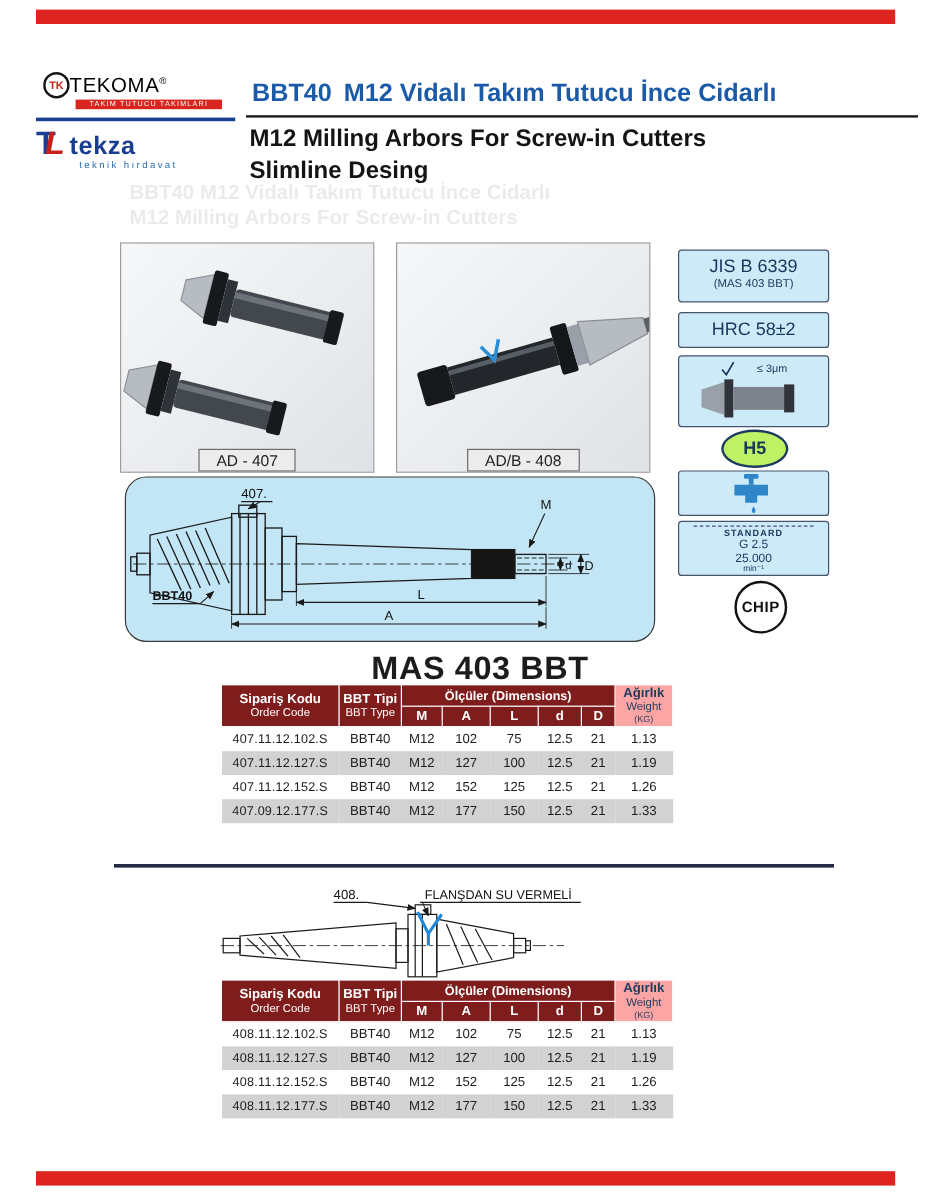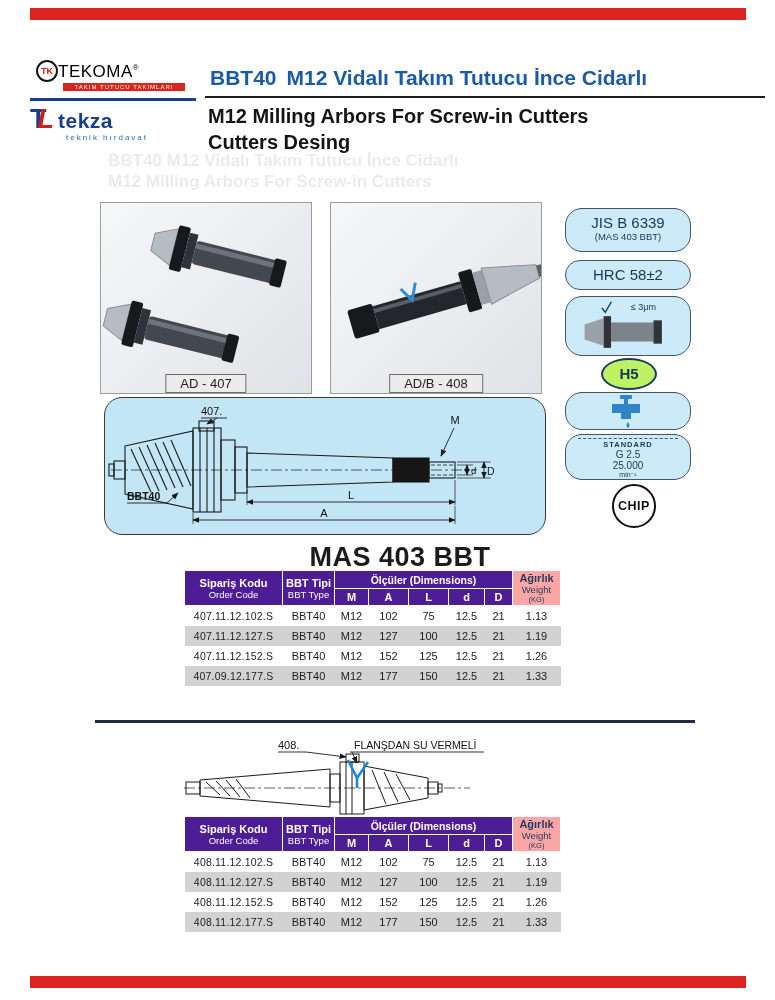--- a/index.html
+++ b/index.html
@@ -42,21 +42,21 @@
            background:linear-gradient(135deg,#f6f7f8 0%,#e9ebee 60%,#dfe2e6 100%); }
   .photo.p1 { left:100px; }
   .photo.p2 { left:330px; }
   .photo-label { position:absolute; bottom:0; left:50%; transform:translateX(-50%);
                  border:1px solid #6c6c6c; background:#ececec; font-size:13px; color:#222;
                  padding:1px 14px; white-space:nowrap; }
   .photo svg { width:100%; height:100%; display:block; }
 
   
   .spec-box { position:absolute; left:565px; width:126px; background:#cdeaf8; border:1px solid #44546a;
-              border-radius:17px; text-align:center; color:#16365c; }
+              border-radius:3px; text-align:center; color:#16365c; }
   .jis { top:208px; height:44px; padding-top:5px; }
   .jis .l1 { font-size:15px; }
   .jis .l2 { font-size:9.5px; }
   .hrc { top:260px; height:30px; line-height:28px; font-size:15px; }
   .finish { top:296px; height:60px; padding-top:3px; }
   .finish-row { display:flex; align-items:center; justify-content:center; gap:17px; font-size:9px; }
   .h5-oval { position:absolute; left:601px; top:358px; width:56px; height:32px; border:2px solid #1d3a5f;
              border-radius:50%; background:#bef264; line-height:28px; text-align:center;
              font-size:15px; font-weight:bold; color:#16365c; }
   .faucet { top:392px; height:38px; padding-top:2px; }
@@ -78,21 +78,21 @@
 
   .section-title { position:absolute; left:200px; top:542px; width:400px; text-align:center;
                    font-size:27px; font-weight:600; color:#1c1c1c; letter-spacing:.5px; }
   .divider { position:absolute; left:95px; top:720px; width:600px; height:2.5px; background:#222a45; }
 
   
   .spec-table { position:absolute; border-collapse:collapse; font-size:11px; color:#1d1d1d; table-layout:fixed; }
   .spec-table.t1 { left:184px; top:570px; }
   .spec-table.t2 { left:184px; top:816px; }
   .spec-table th { border:1px solid #fff; padding:1px 2px; vertical-align:middle; }
-  .hdr-blue { background:#4c1d95; color:#fff; }
+  .hdr-blue { background:#7f1d1d; color:#fff; }
   .hdr-light { background:#fca5a5; color:#1d3a5f; }
   .spec-table .h1 { font-size:11px; font-weight:bold; }
   .spec-table .h2 { font-size:9.5px; font-weight:normal; }
   .spec-table .h3 { font-size:7.5px; font-weight:normal; }
   .spec-table .dims { font-size:10.5px; height:16px; }
   .spec-table .colh { font-size:11px; height:15px; }
   .spec-table td { text-align:center; height:20px; padding:0 3px; }
   .spec-table tbody tr:nth-child(odd)  { background:#fff; }
   .spec-table tbody tr:nth-child(even) { background:#d2d2d2; }
   .spec-table td:first-child { letter-spacing:.2px; font-size:10.5px; }
@@ -123,21 +123,21 @@
     </div>
     <div class="tekza-tag">teknik hırdavat</div>
   </div>
 
   <div class="title-tr">
     <span class="t-code">BBT40</span><span>M12 Vidalı Takım Tutucu İnce Cidarlı</span>
   </div>
   <div class="title-line"></div>
   <div class="title-en">
     <div>M12 Milling Arbors For Screw-in Cutters</div>
-    <div>Cutters Desing</div>
+    <div>Slimline Desing</div>
   </div>
 
   <div class="watermark">
     <div>BBT40 M12 Vidalı Takım Tutucu İnce Cidarlı</div>
     <div>M12 Milling Arbors For Screw-in Cutters</div>
   </div>
 
   <div class="photo p1">
     <svg viewBox="0 0 212 190">
       <g transform="translate(58,16) rotate(14)">

